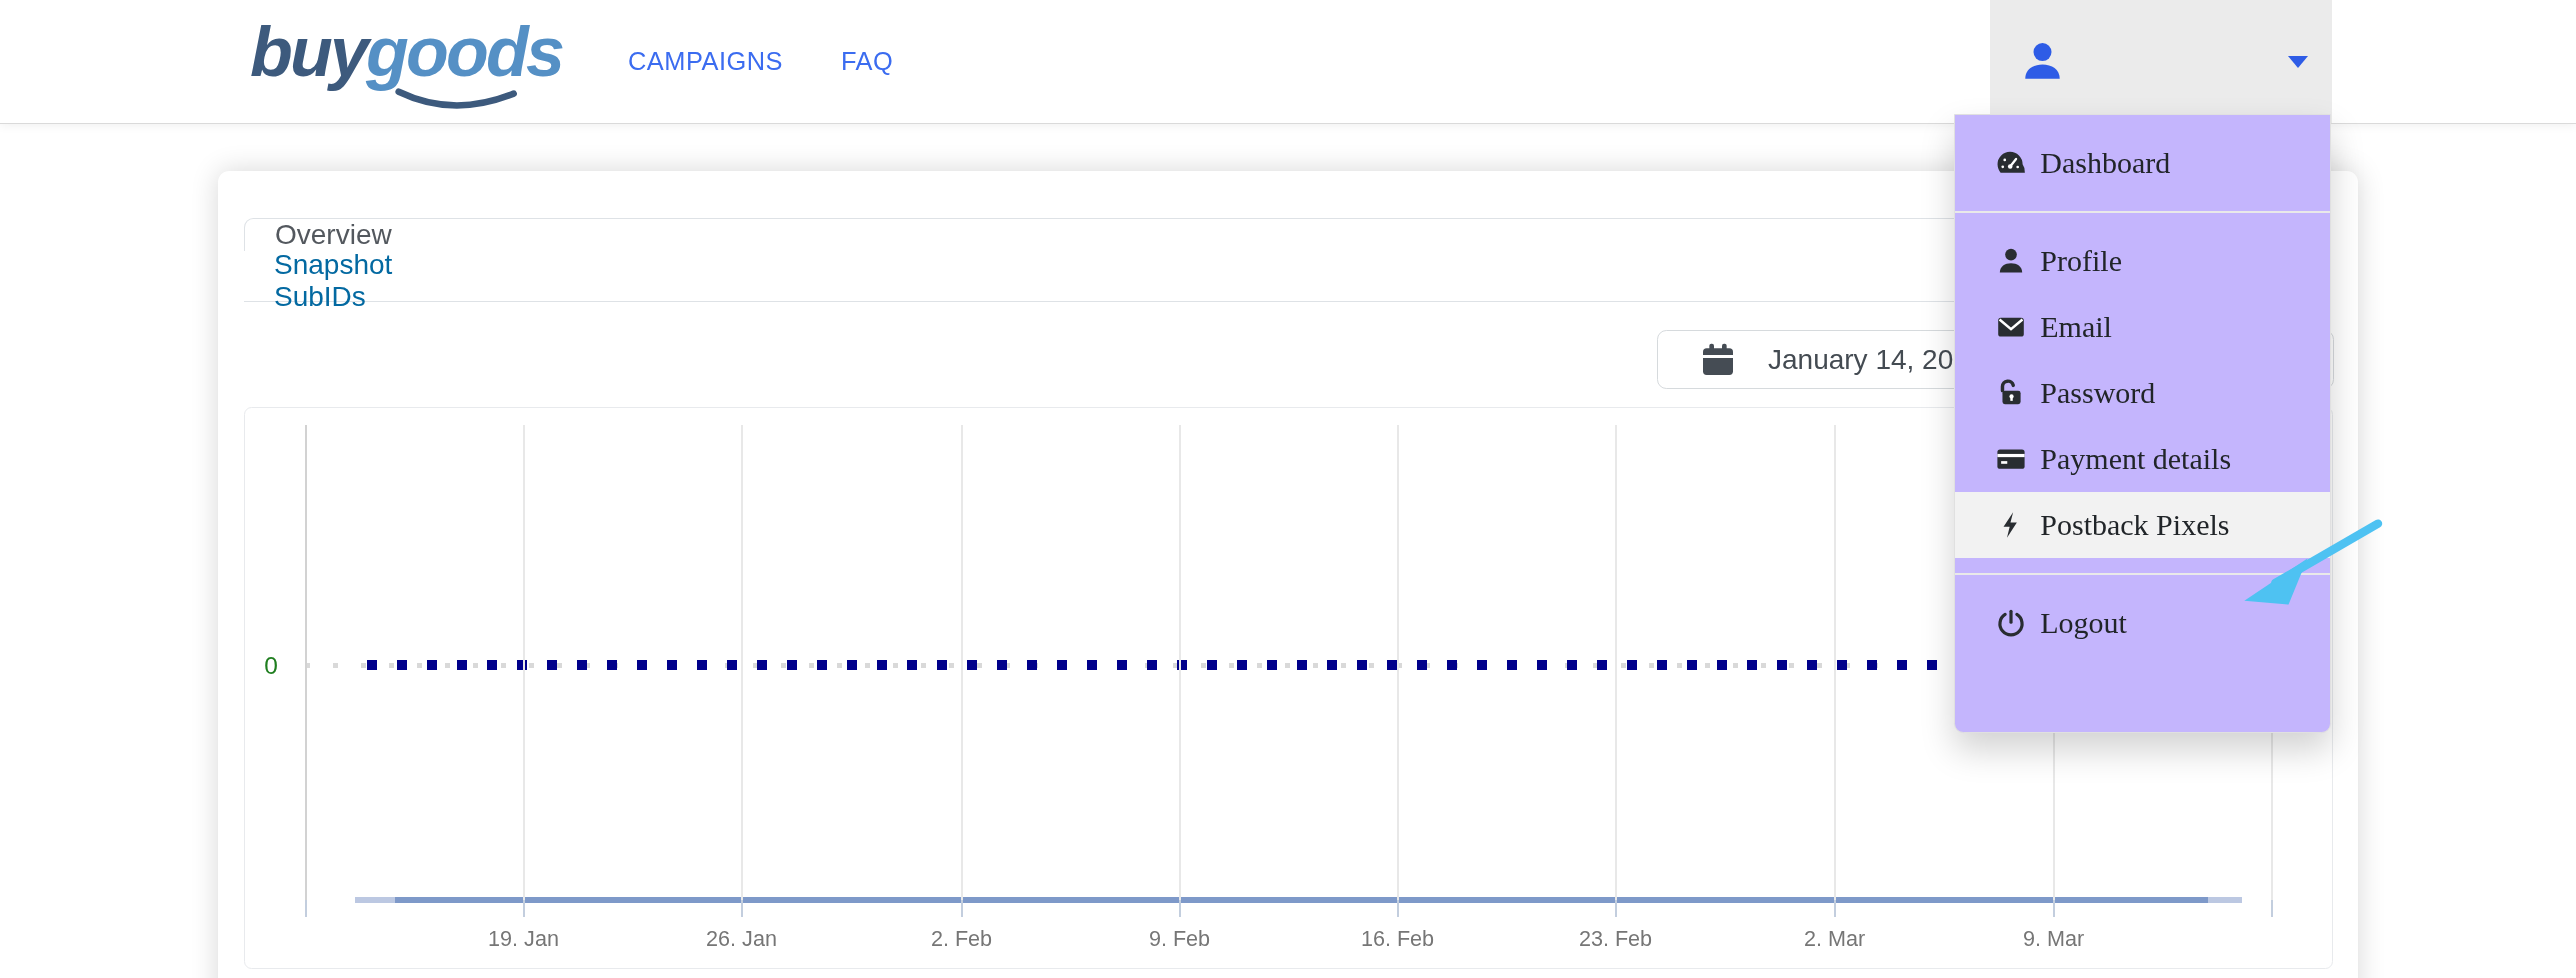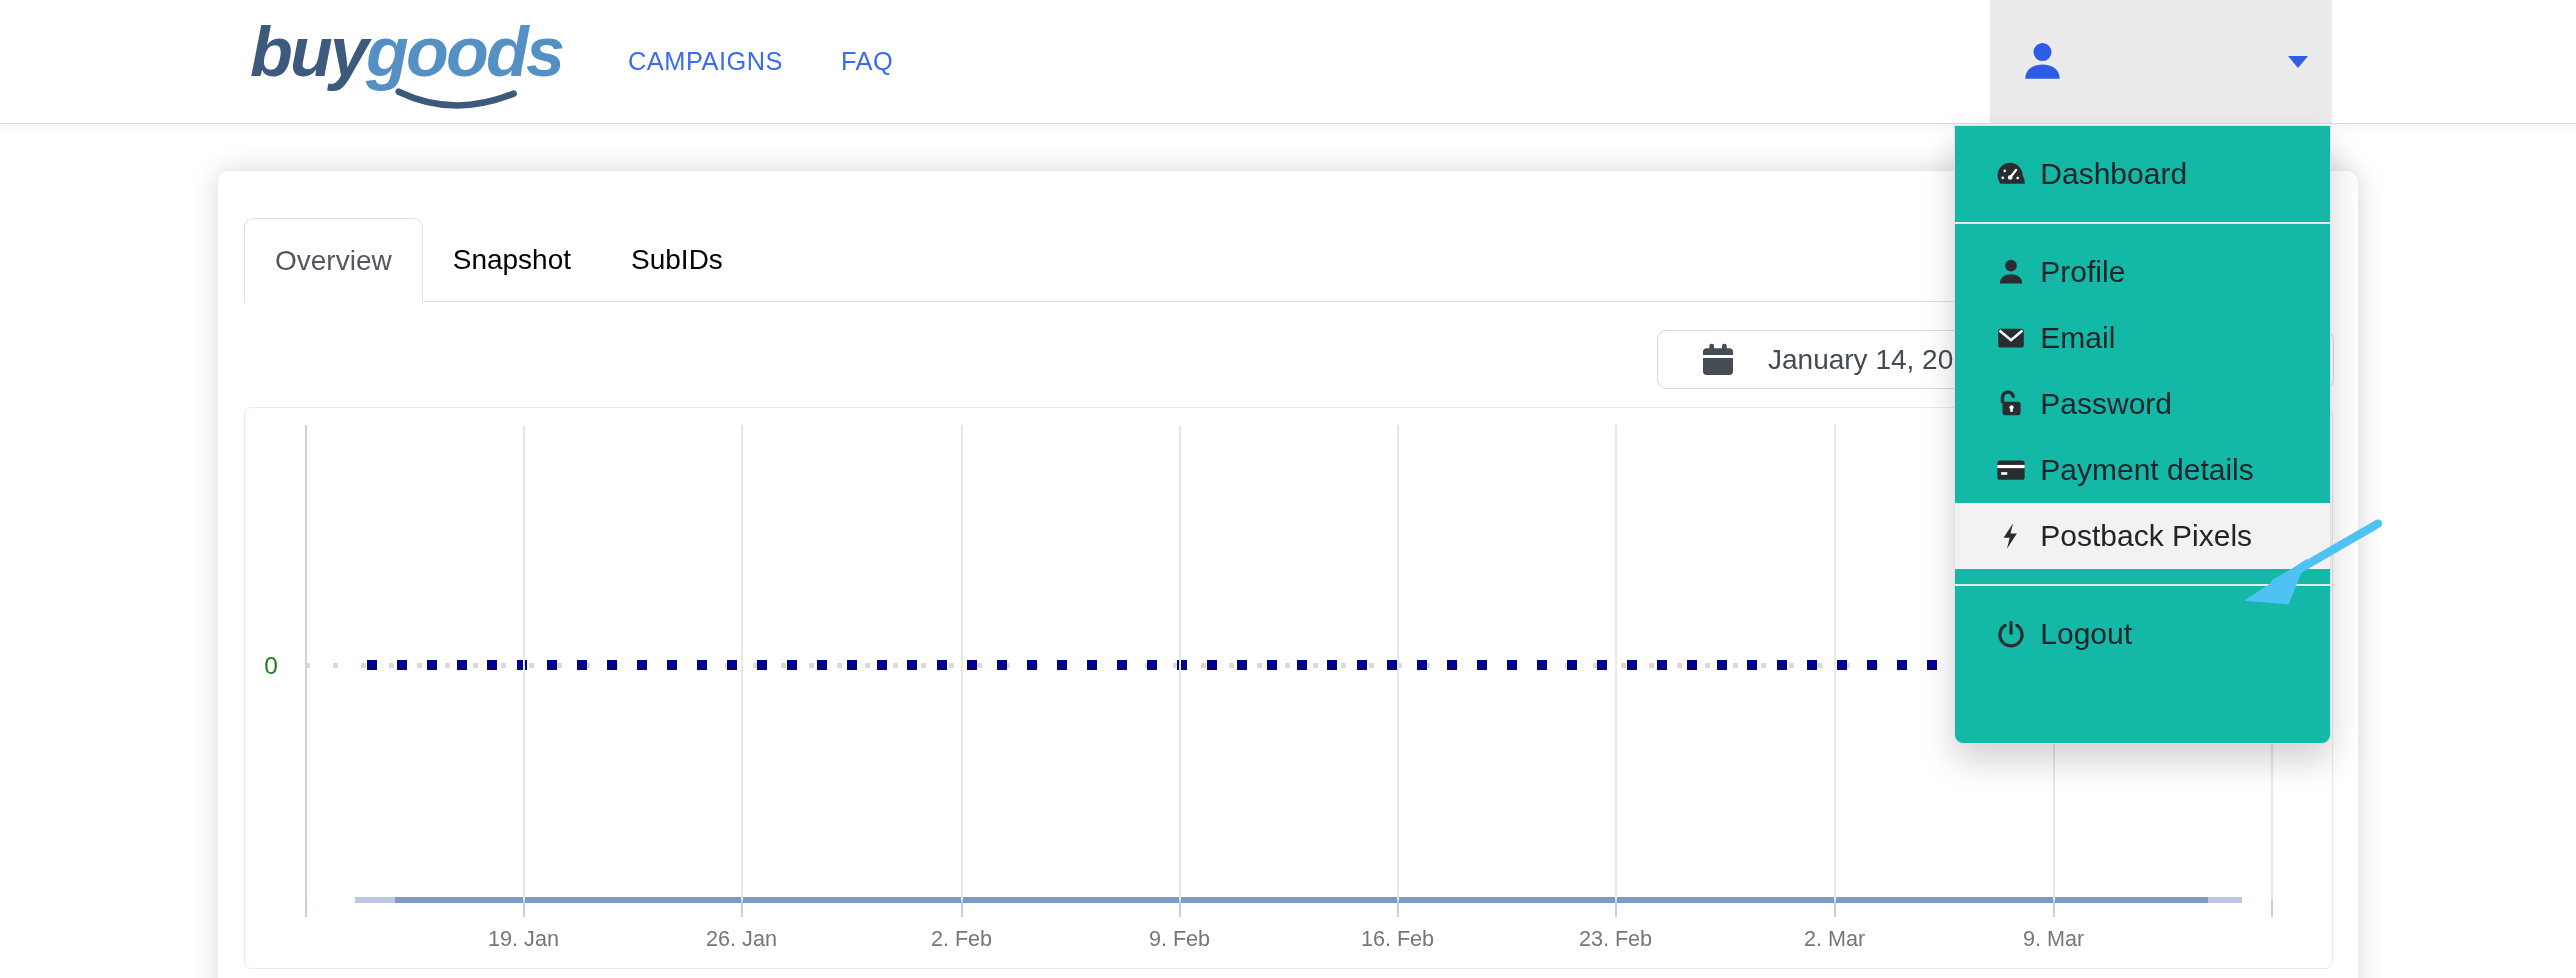--- a/index.html
+++ b/index.html
@@ -23,21 +23,21 @@
          border-left:10.3px solid transparent;border-right:10.3px solid transparent;
          border-top:12.2px solid #2e5ce6;}
 
   
   .card{left:218px;top:171px;width:2140px;height:866px;background:#fff;border-radius:11.3px;
         box-shadow:0 0 28px rgba(0,0,0,.16);z-index:1;}
 
   
   .tabs{left:245px;top:218px;width:2087px;height:83px;display:flex;align-items:stretch;
         border-bottom:1.9px solid #dee2e6;z-index:3;}
-  .tab{display:flex;align-items:center;padding:0 30px;font-size:28px;color:#000000;cursor:pointer;}
+  .tab{display:flex;align-items:center;padding:0 30px;font-size:28px;color:#0369a1;cursor:pointer;}
   .tab.active{color:#53585e;background:#fff;border:1.9px solid #dee2e6;border-bottom:none;
               border-radius:9.4px 9.4px 0 0;position:relative;top:0;margin-bottom:-1.9px;}
 
   
   .datebtn{left:1657px;top:330px;width:675px;height:57px;background:#fff;border:1.9px solid #d6dadd;
            border-radius:9.4px;display:flex;align-items:center;z-index:2;cursor:pointer;}
   .datebtn .cal{width:40px;height:40px;margin-left:40px;color:#454c54;flex:0 0 auto;}
   .datebtn .dtext{margin-left:30px;font-size:28px;color:#444b52;white-space:nowrap;overflow:hidden;}
 
   
@@ -50,23 +50,23 @@
           font-size:21.6px;color:#767676;}
   .ylabel{left:233px;top:652px;width:45px;text-align:right;font-size:24.5px;color:#1f7e1f;}
   .dots-light{left:305px;top:663px;width:1966px;height:4.7px;
       background:repeating-linear-gradient(90deg,#d9d9d9 0 4.7px,transparent 4.7px 28px);}
   .dots-navy{left:367px;top:660px;width:1875px;height:10.3px;
       background:repeating-linear-gradient(90deg,#00008b 0 10.3px,transparent 10.3px 30px);}
   .baseline{left:355px;top:897px;width:1887px;height:5.6px;
       background:linear-gradient(90deg,#bcc8e2 0 40px,#7e99c9 40px 1853px,#bcc8e2 1853px 100%);}
 
   
-  .dropdown{left:1954px;top:125px;width:377px;height:619px;background:#14b8a6;
+  .dropdown{left:1954px;top:114px;width:377px;height:619px;background:#c4b5fd;
             border:1.9px solid #e0e0e0;border-radius:0 0 9.4px 9.4px;
-            box-shadow:0 17px 34px rgba(0,0,0,.18);z-index:100;padding-top:15px;box-sizing:border-box;}
+            box-shadow:0 17px 34px rgba(0,0,0,.18);z-index:100;padding-top:15px;box-sizing:border-box;font-family:Liberation Serif, serif;}
   .menu-item{height:66px;display:flex;align-items:center;padding:0 30px 0 38px;
              font-size:30px;color:#212529;cursor:pointer;white-space:nowrap;}
   .menu-item.highlighted{background:#f2f2f2;}
   .menu-item .mi{width:36px;height:36px;margin-right:11.3px;color:#292d31;flex:0 0 auto;
                  display:flex;align-items:center;justify-content:center;}
   .menu-item .mi svg{width:32px;height:32px;}
   .menu-divider{height:1.9px;background:#e9e9e9;margin:15px 0;}
 
   
   .arrow{left:2202px;top:499px;z-index:200;pointer-events:none;}
@@ -90,21 +90,21 @@
       <svg viewBox="0 0 24 24" width="47" height="47" fill="#2e5ce6">
         <circle cx="12" cy="7.2" r="4.6"></circle>
         <path d="M3.2 20.8c0-4.9 4.1-7.3 8.8-7.3s8.8 2.4 8.8 7.3z"></path>
       </svg>
     </span>
     <span class="caret"></span>
   </div>
 </header>
 
 <section class="abs card">
-  <div class="abs tabs" style="left:26px;top:47px;">
+  <div class="abs tabs" style="left:26px;top:47px;flex-direction:column;">
       <div class="tab active">Overview</div>
       <div class="tab">Snapshot</div>
       <div class="tab">SubIDs</div>
     </div>
 
   <div class="abs datebtn" style="left:1439px;top:159px;">
     <span class="cal">
       <svg viewBox="0 0 24 24" width="40" height="40" fill="#454c54">
         <rect x="3" y="5" width="18" height="16" rx="2.2"></rect>
         <rect x="6.8" y="2.2" width="2.8" height="5" rx="1.2"></rect>

